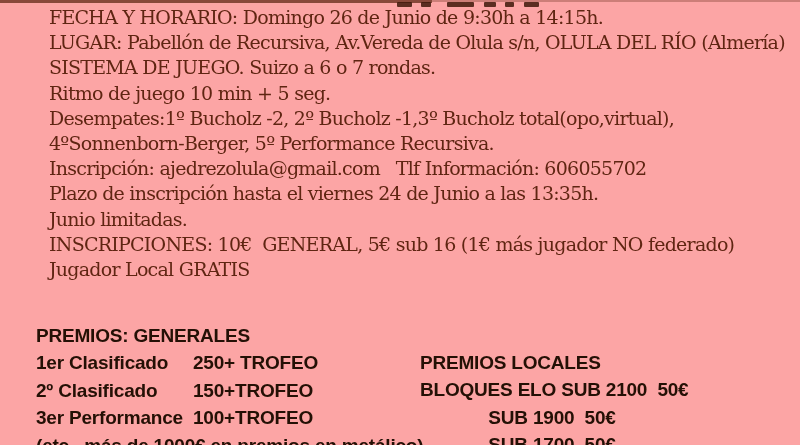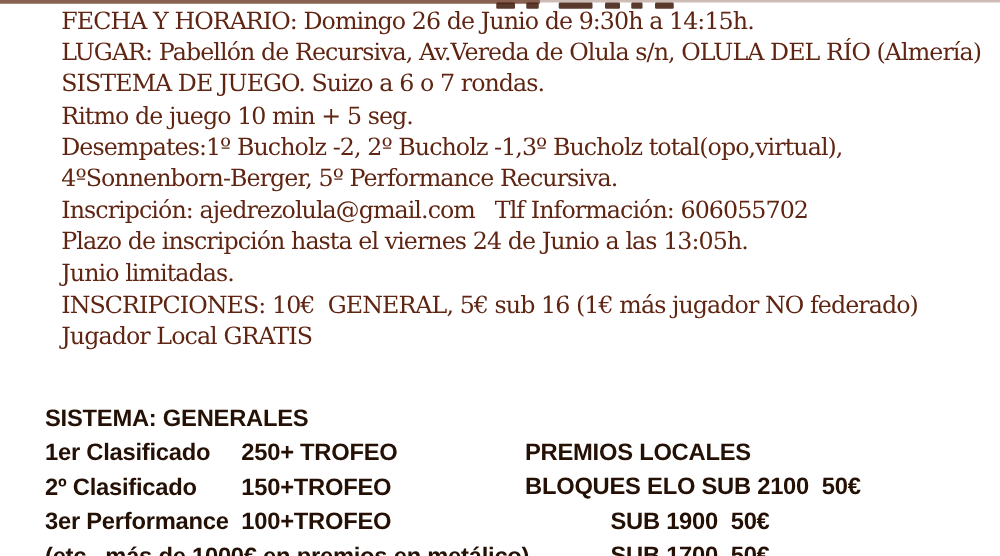--- a/index.html
+++ b/index.html
@@ -7,21 +7,21 @@
     padding: 0;
     width: 800px;
     height: 445px;
     overflow: hidden;
     background: #F5892E;
   }
   .poster {
     position: relative;
     width: 800px;
     height: 445px;
-    background: #ffffff;
+    background: #fca5a5;
   }
 
   
   .top-strip-left {
     position: absolute;
     top: 0; left: 0;
     width: 432px; height: 3px;
     background: rgba(92, 36, 16, 0.72);
   }
   .top-strip-right {
@@ -111,28 +111,28 @@
   <div class="rem rem6"></div>
 
   <div class="info-block">
     <div class="info-line">FECHA Y HORARIO: Domingo 26 de Junio de 9:30h a 14:15h.</div>
     <div class="info-line">LUGAR: Pabellón de Recursiva, Av.Vereda de Olula s/n, OLULA DEL RÍO (Almería)</div>
     <div class="info-line">SISTEMA DE JUEGO. Suizo a 6 o 7 rondas.</div>
     <div class="info-line">Ritmo de juego 10 min + 5 seg.</div>
     <div class="info-line">Desempates:1º Bucholz -2, 2º Bucholz -1,3º Bucholz total(opo,virtual),</div>
     <div class="info-line">4ºSonnenborn-Berger, 5º Performance Recursiva.</div>
     <div class="info-line">Inscripción: ajedrezolula@gmail.com   Tlf Información: 606055702</div>
-    <div class="info-line">Plazo de inscripción hasta el viernes 24 de Junio a las 13:05h.</div>
+    <div class="info-line">Plazo de inscripción hasta el viernes 24 de Junio a las 13:35h.</div>
     <div class="info-line">Junio limitadas.</div>
     <div class="info-line">INSCRIPCIONES: 10€  GENERAL, 5€ sub 16 (1€ más jugador NO federado)</div>
     <div class="info-line">Jugador Local GRATIS</div>
   </div>
 
   <div class="premios-generales">
-    <div class="premios-title">SISTEMA: GENERALES</div>
+    <div class="premios-title">PREMIOS: GENERALES</div>
     <div class="premio-row">
       <span class="premio-label">1er Clasificado</span>
       <span class="premio-prize">250+ TROFEO</span>
     </div>
     <div class="premio-row">
       <span class="premio-label">2º Clasificado</span>
       <span class="premio-prize">150+TROFEO</span>
     </div>
     <div class="premio-row">
       <span class="premio-label">3er Performance</span>

